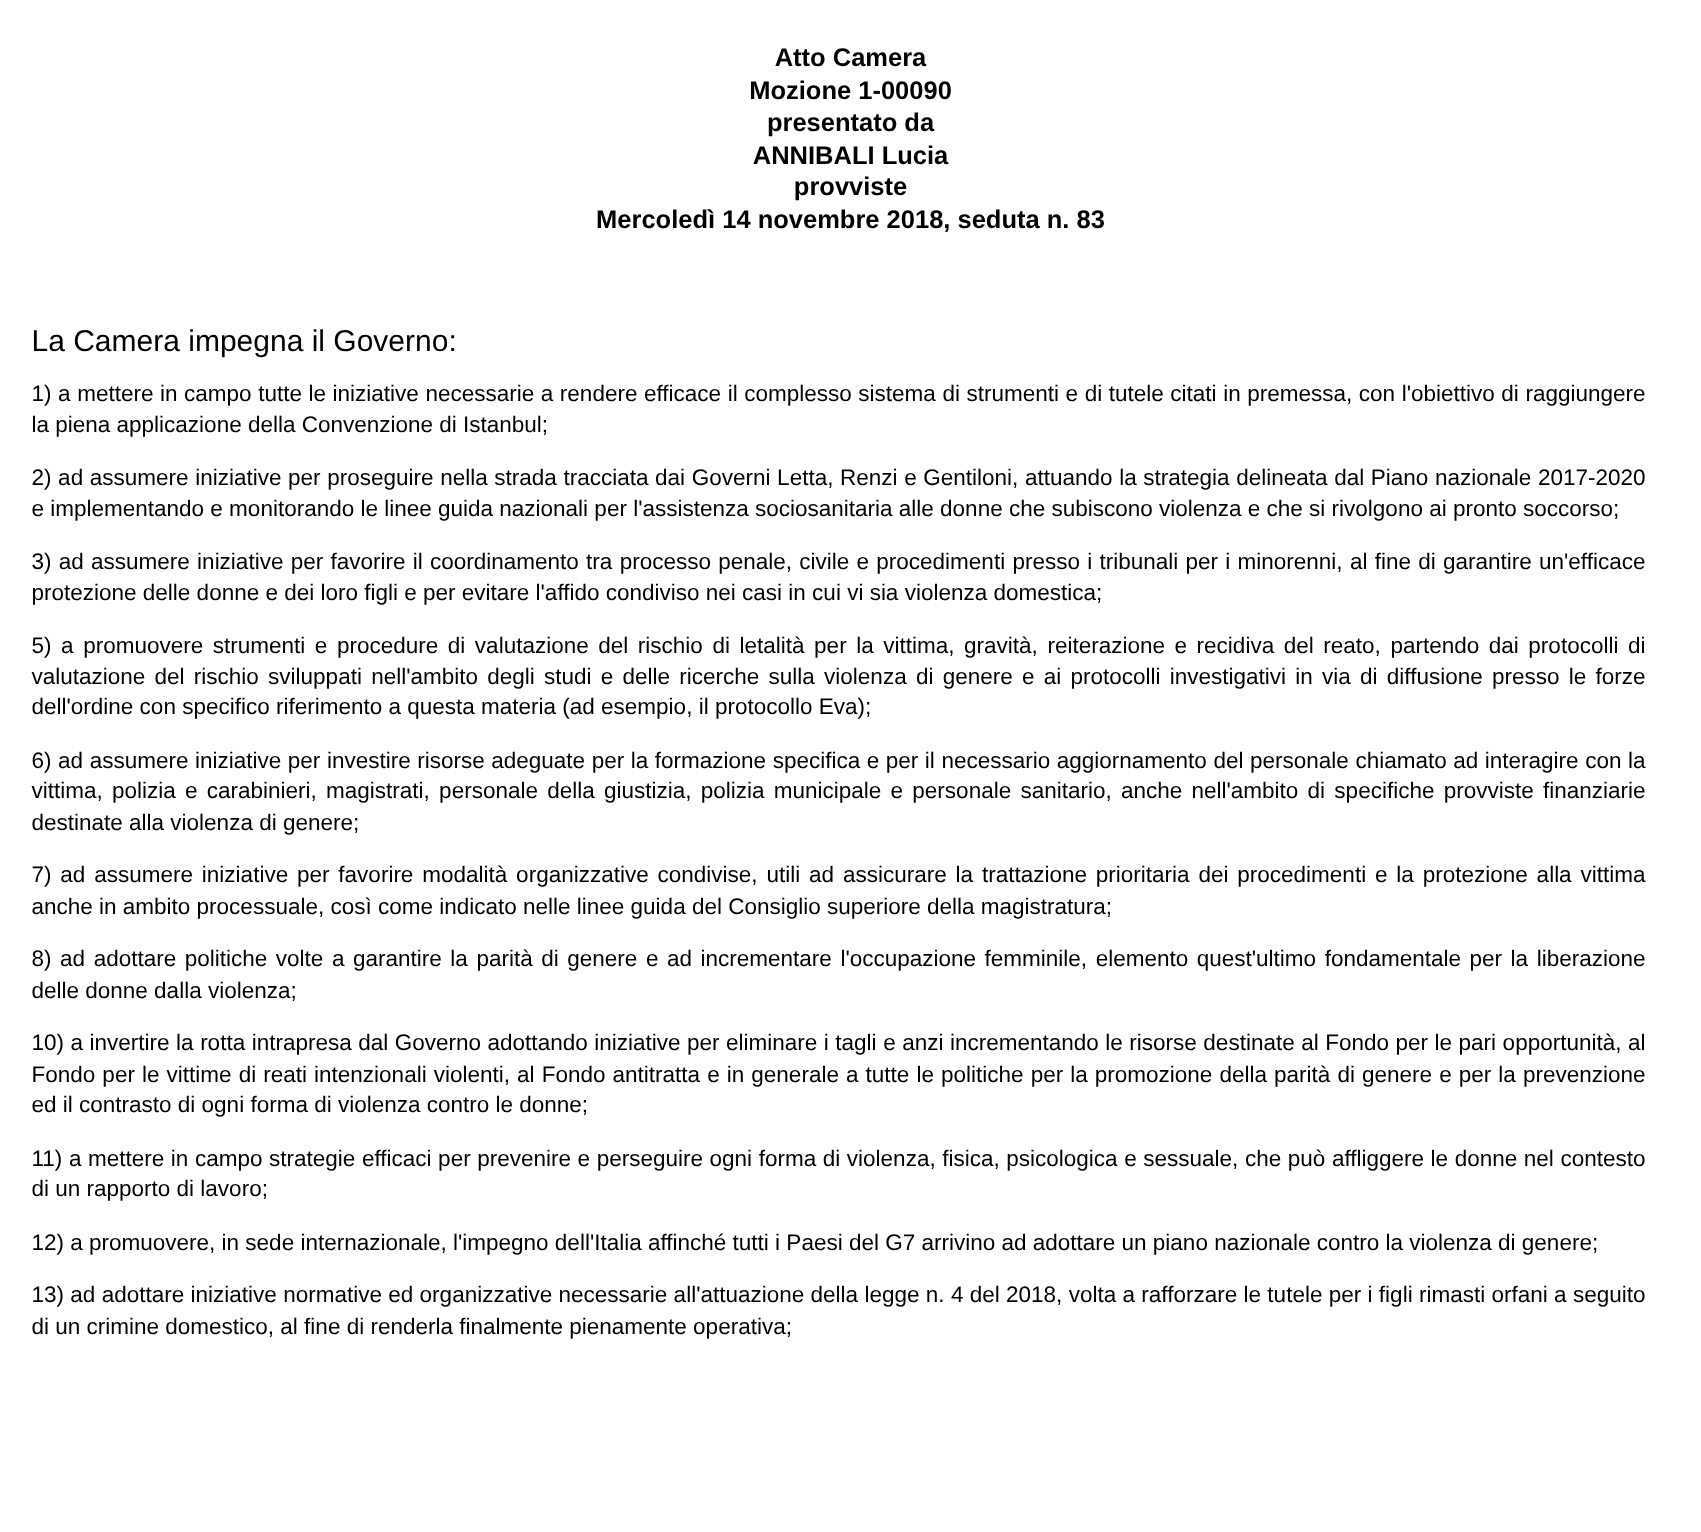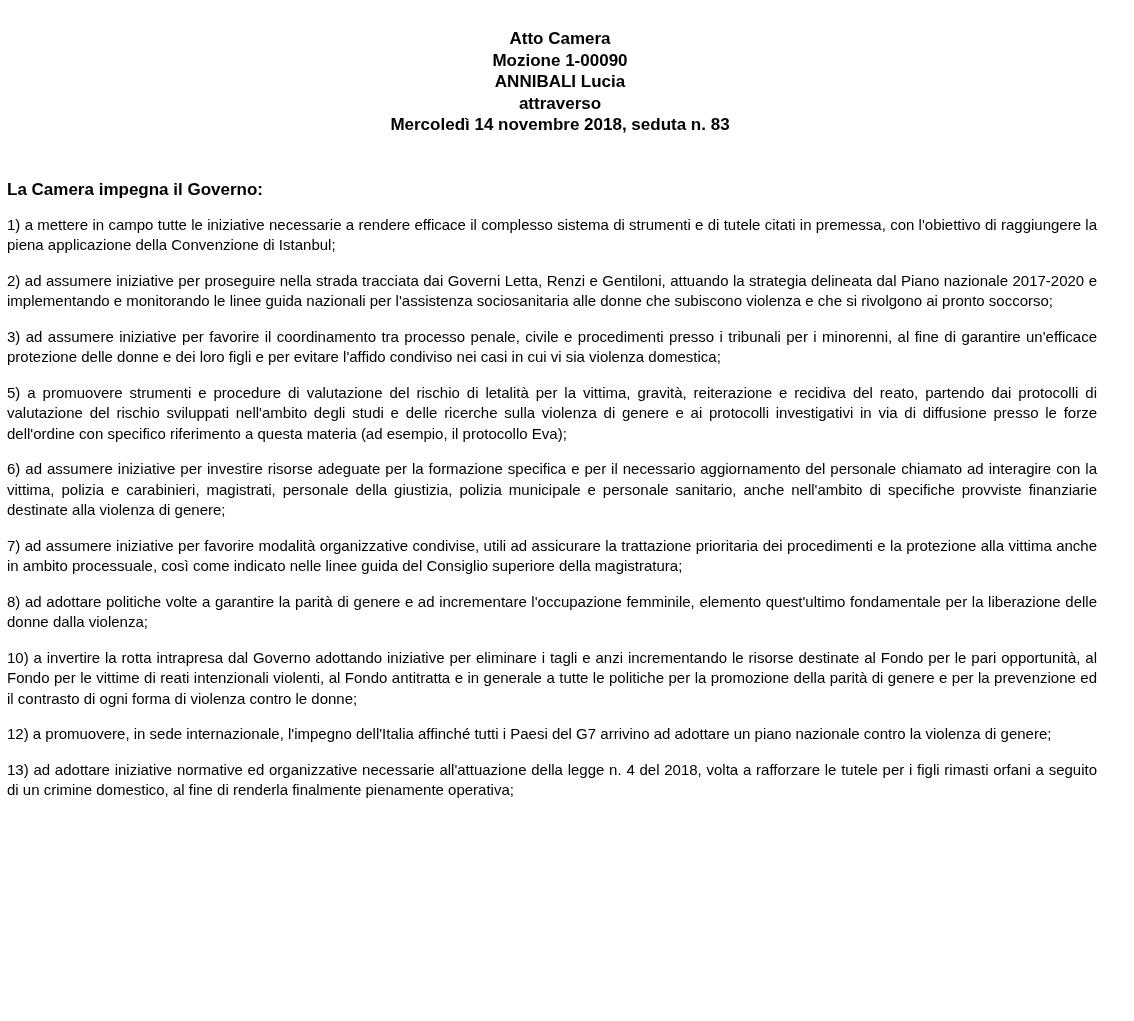--- a/index.html
+++ b/index.html
@@ -8,66 +8,68 @@
     background: #ffffff;
     color: #000000;
     font-family: "Liberation Sans", "DejaVu Sans", sans-serif;
   }
   .page {
     position: relative;
     width: 1134px;
     height: 1021px;
     background: #ffffff;
     box-sizing: border-box;
-    padding: 28px 21px 0 7px;
+    padding: 28px 21px 0 21px;
   }
   .doc-header {
     text-align: center;
     font-weight: bold;
     font-size: 17px;
     line-height: 21.5px;
   }
   .lead-heading {
-    font-weight: bold;
-    font-size: 17px;
+    font-weight: normal;
+    font-size: 20px;
     line-height: 20px;
-    margin-top: 44px;
+    margin-top: 61px;
     margin-bottom: 0;
   }
   .content {
     font-size: 15px;
   }
   .content p.item {
     text-align: justify;
     line-height: 20.5px;
     margin: 15px 16px 0 0;
   }
 </style>
 </head>
 <body>
 
 <div class="page">
 
   <div class="doc-header">
     <div>Atto Camera</div>
     <div>Mozione 1-00090</div>
+    <div>presentato da</div>
     <div>ANNIBALI Lucia</div>
-    <div>attraverso</div>
+    <div>provviste</div>
     <div>Mercoledì 14 novembre 2018, seduta n. 83</div>
   </div>
 
   <p class="lead-heading">La Camera impegna il Governo:</p>
 
   <div class="content">
     <p class="item">1) a mettere in campo tutte le iniziative necessarie a rendere efficace il complesso sistema di strumenti e di tutele citati in premessa, con l'obiettivo di raggiungere la piena applicazione della Convenzione di Istanbul;</p>
     <p class="item">2) ad assumere iniziative per proseguire nella strada tracciata dai Governi Letta, Renzi e Gentiloni, attuando la strategia delineata dal Piano nazionale 2017-2020 e implementando e monitorando le linee guida nazionali per l'assistenza sociosanitaria alle donne che subiscono violenza e che si rivolgono ai pronto soccorso;</p>
     <p class="item">3) ad assumere iniziative per favorire il coordinamento tra processo penale, civile e procedimenti presso i tribunali per i minorenni, al fine di garantire un'efficace protezione delle donne e dei loro figli e per evitare l'affido condiviso nei casi in cui vi sia violenza domestica;</p>
     <p class="item">5) a promuovere strumenti e procedure di valutazione del rischio di letalità per la vittima, gravità, reiterazione e recidiva del reato, partendo dai protocolli di valutazione del rischio sviluppati nell'ambito degli studi e delle ricerche sulla violenza di genere e ai protocolli investigativi in via di diffusione presso le forze dell'ordine con specifico riferimento a questa materia (ad esempio, il protocollo Eva);</p>
     <p class="item">6) ad assumere iniziative per investire risorse adeguate per la formazione specifica e per il necessario aggiornamento del personale chiamato ad interagire con la vittima, polizia e carabinieri, magistrati, personale della giustizia, polizia municipale e personale sanitario, anche nell'ambito di specifiche provviste finanziarie destinate alla violenza di genere;</p>
     <p class="item">7) ad assumere iniziative per favorire modalità organizzative condivise, utili ad assicurare la trattazione prioritaria dei procedimenti e la protezione alla vittima anche in ambito processuale, così come indicato nelle linee guida del Consiglio superiore della magistratura;</p>
     <p class="item">8) ad adottare politiche volte a garantire la parità di genere e ad incrementare l'occupazione femminile, elemento quest'ultimo fondamentale per la liberazione delle donne dalla violenza;</p>
     <p class="item">10) a invertire la rotta intrapresa dal Governo adottando iniziative per eliminare i tagli e anzi incrementando le risorse destinate al Fondo per le pari opportunità, al Fondo per le vittime di reati intenzionali violenti, al Fondo antitratta e in generale a tutte le politiche per la promozione della parità di genere e per la prevenzione ed il contrasto di ogni forma di violenza contro le donne;</p>
+    <p class="item">11) a mettere in campo strategie efficaci per prevenire e perseguire ogni forma di violenza, fisica, psicologica e sessuale, che può affliggere le donne nel contesto di un rapporto di lavoro;</p>
     <p class="item">12) a promuovere, in sede internazionale, l'impegno dell'Italia affinché tutti i Paesi del G7 arrivino ad adottare un piano nazionale contro la violenza di genere;</p>
     <p class="item">13) ad adottare iniziative normative ed organizzative necessarie all'attuazione della legge n. 4 del 2018, volta a rafforzare le tutele per i figli rimasti orfani a seguito di un crimine domestico, al fine di renderla finalmente pienamente operativa;</p>
 
   </div>
 
 </div>
 
 </body></html>

